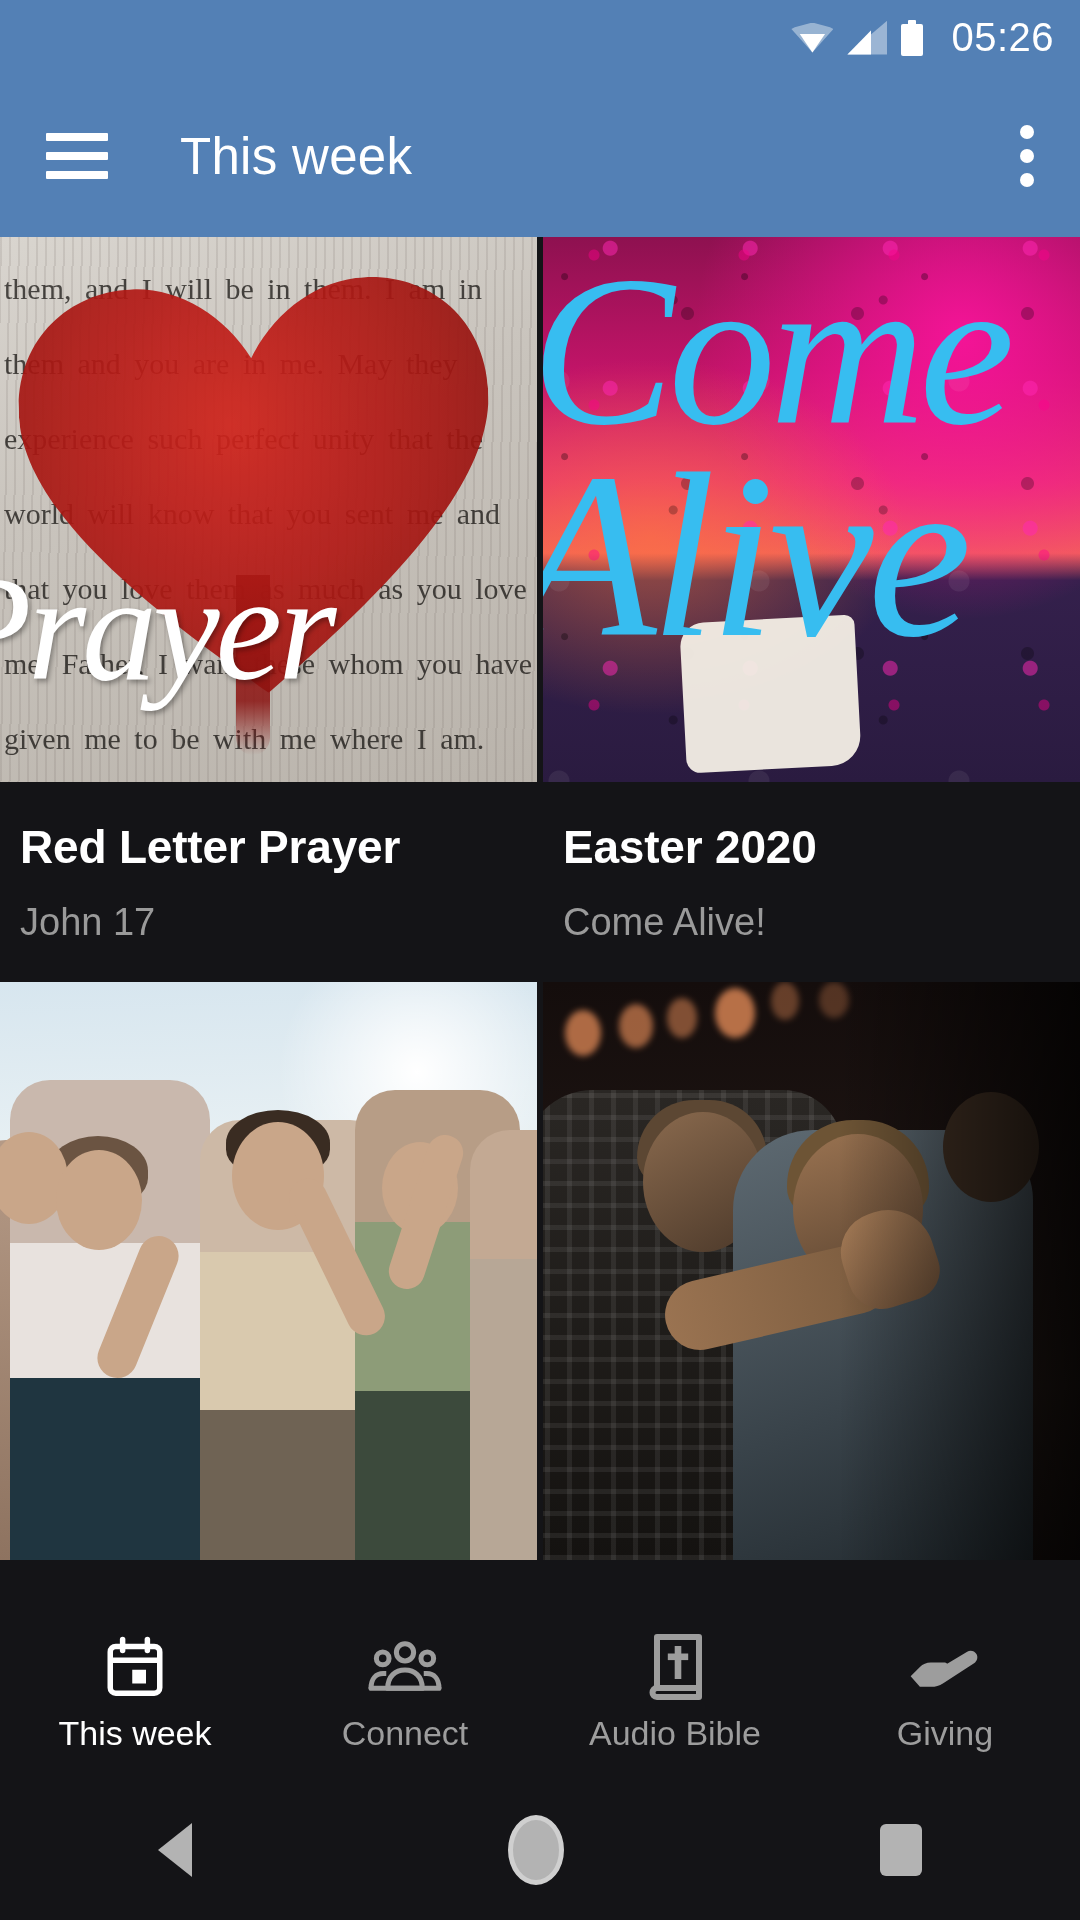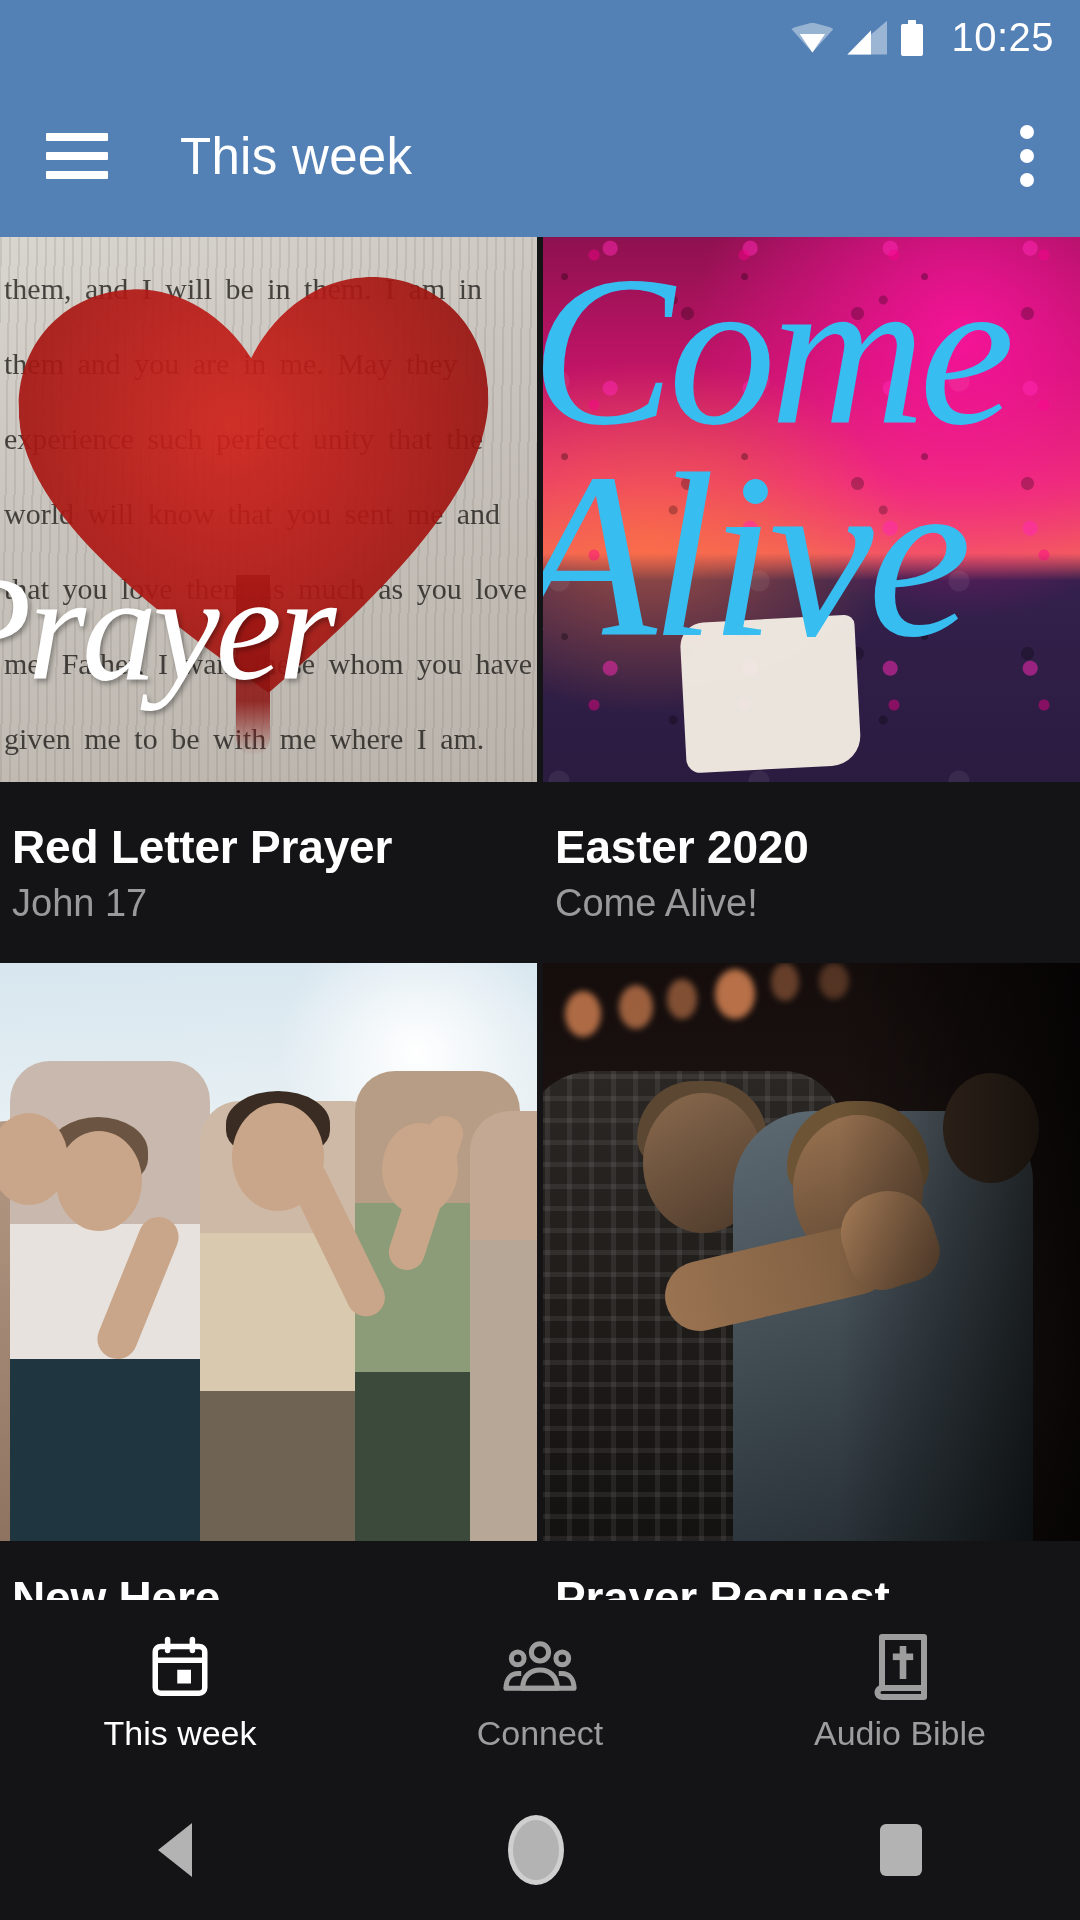--- a/index.html
+++ b/index.html
@@ -53,24 +53,24 @@
   .overflow i { display:block; width:14px; height:14px; border-radius:50%; background:#ffffff; }
 
   
   .content { position:absolute; top:237px; left:0; width:1080px; height:1363px; overflow:hidden; background:#141417; }
   .row { display:flex; width:1080px; }
   .cell { width:540px; position:relative; }
   .cell.left  { margin-left:0; }
   .thumb { width:100%; height:545px; position:relative; overflow:hidden; background:#222; }
   .row2 .thumb { height:578px; }
   .gap { width:6px; background:#141417; flex:0 0 6px; }
-  .caption { padding:38px 0 0 12px; }
+  .caption { padding:38px 0 0 20px; }
   .row2 .caption { padding-top:30px; }
   .card-title { color:#ffffff; font-size:46px; font-weight:bold; letter-spacing:-0.2px; white-space:nowrap; }
-  .card-sub { color:#9a9a9a; font-size:38px; margin-top:8px; white-space:nowrap; }
+  .card-sub { color:#9a9a9a; font-size:38px; margin-top:27px; white-space:nowrap; }
   .spacer-row { height:38px; }
 
   
   .art-rlp { position:absolute; inset:0;
     background:
       repeating-linear-gradient(91deg, rgba(120,110,105,0.17) 0px, rgba(120,110,105,0.17) 2px, rgba(255,255,255,0) 2px, rgba(255,255,255,0) 9px),
       linear-gradient(160deg,#d9d5cf 0%,#c9c4bd 40%,#b9b3ab 100%);
   }
   .art-rlp .heart {
     position:absolute; left:48%; top:46%; width:470px; height:430px; transform:translate(-50%,-50%) rotate(-3deg);
@@ -207,21 +207,21 @@
           <span class="fill"></span>
       </span>
       <span class="sig-ic">
         <span class="full"></span>
           <span class="on"></span>
       </span>
       <span class="batt-ic">
         <span class="cap"></span>
           <span class="body"></span>
       </span>
-      <span class="clock">10:25</span>
+      <span class="clock">05:26</span>
     </div>
   </div>
 
   <div class="appbar">
     <div class="hamburger">
       <span></span>
         <span></span>
         <span></span>
     </div>
     <div class="appbar-title">This week</div>
@@ -361,20 +361,28 @@
           <path d="M4 2 H18 V19 H4 Z" stroke="#9d9d9d" stroke-width="2" stroke-linejoin="round"></path>
           <path d="M4 19 C2 19 2 22 4 22 H18 V19" stroke="#9d9d9d" stroke-width="2" stroke-linejoin="round"></path>
           <line x1="4" y1="2" x2="4" y2="19" stroke="#9d9d9d" stroke-width="2"></line>
           <line x1="11" y1="5" x2="11" y2="16" stroke="#9d9d9d" stroke-width="2.2"></line>
           <line x1="7.6" y1="8.6" x2="14.4" y2="8.6" stroke="#9d9d9d" stroke-width="2.2"></line>
         </svg>
       </span>
       <span class="lbl">Audio Bible</span>
     </div>
 
+    <div class="tab">
+      <span class="ic">
+        <svg width="74" height="54" viewBox="0 0 28 18" fill="none">
+          <path d="M1 12.5 L4.5 9 C5.6 7.9 7 7.3 8.6 7.3 L13.6 7.3 C14.6 7.3 15.4 8.1 15.4 9.1 C15.4 10.1 14.6 10.9 13.6 10.9 L9.6 10.9 L22.4 3.2 C23.6 2.5 25.2 2.9 25.9 4.1 C26.6 5.3 26.2 6.8 25 7.6 L13.2 15.2 C11.9 16 10.4 16.5 8.8 16.5 L4.5 16.5 Z" fill="#9d9d9d"></path>
+        </svg>
+      </span>
+      <span class="lbl">Giving</span>
+    </div>
 
   </div>
 
   <div class="sysnav">
     <span class="nav-back"></span>
     <span class="nav-home"></span>
     <span class="nav-recent"></span>
   </div>
 
 </div>

